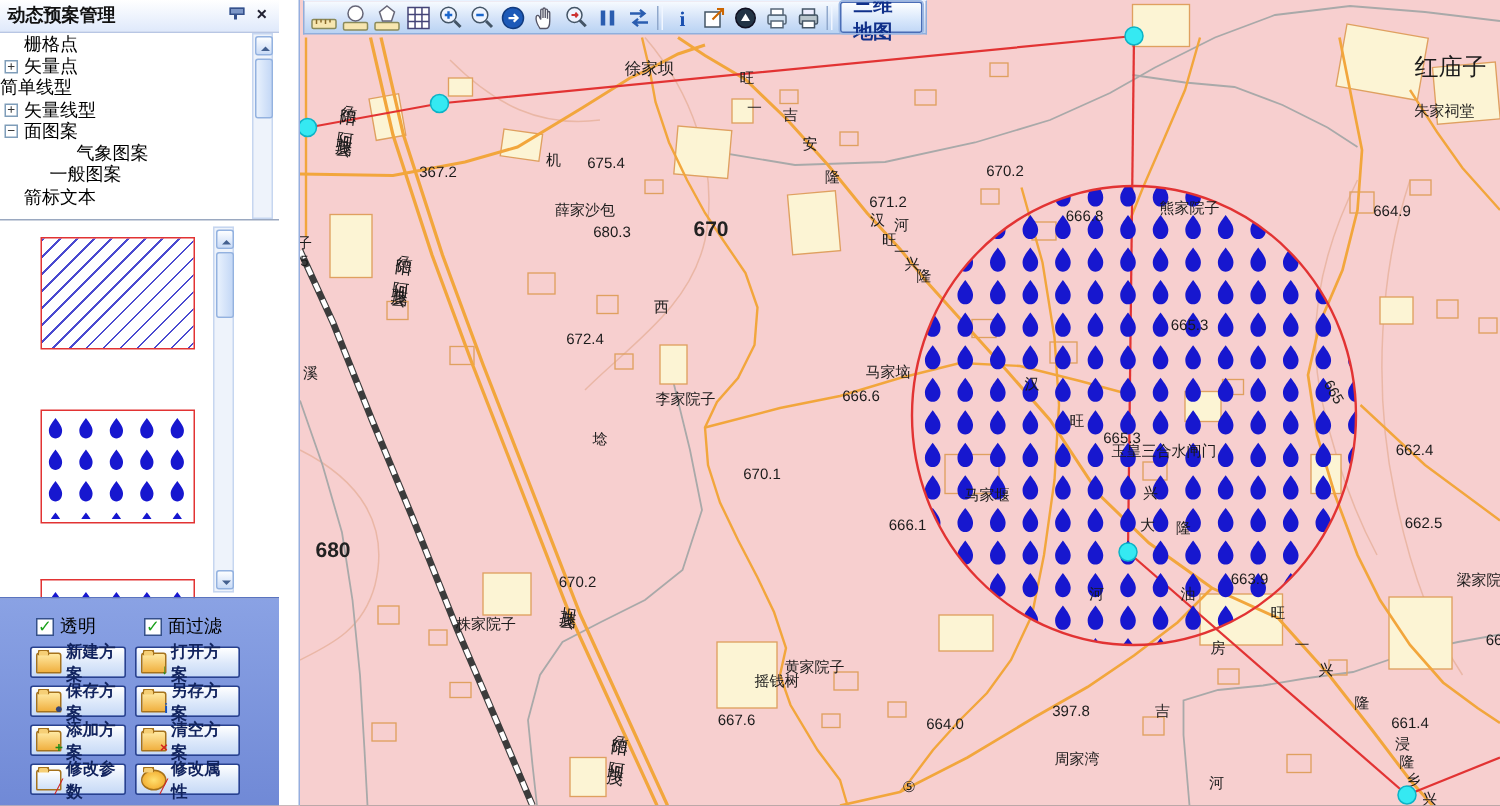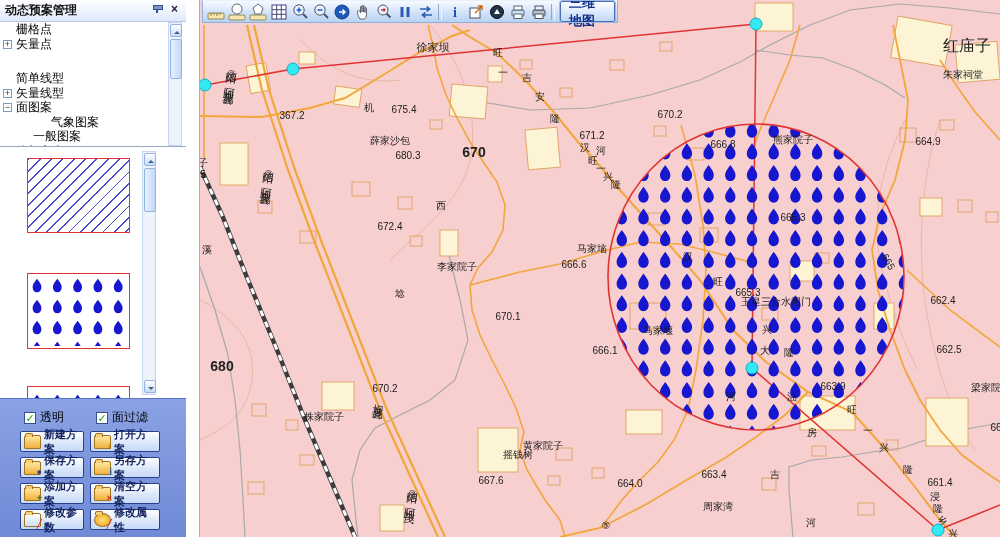--- a/index.html
+++ b/index.html
@@ -372,21 +372,21 @@
       <div class="map-label" style="left: 457px; top: 267px; transform: translate(-50%, -50%);">李家院子</div>
       <div class="map-label" style="left: 574px; top: 265px; transform: translate(-50%, -50%);">666.6</div>
       <div class="map-label" style="left: 592px; top: 249px; transform: translate(-50%, -50%);">马家垴</div>
       <div class="map-label" style="left: 508px; top: 317px; transform: translate(-50%, -50%);">670.1</div>
       <div class="map-label" style="left: 385px; top: 389px; transform: translate(-50%, -50%);">670.2</div>
       <div class="map-label" style="left: 324px; top: 417px; transform: translate(-50%, -50%);">株家院子</div>
       <div class="map-label" style="left: 543px; top: 446px; transform: translate(-50%, -50%);">黄家院子</div>
       <div class="map-label" style="left: 518px; top: 455px; transform: translate(-50%, -50%);">摇钱树</div>
       <div class="map-label" style="left: 491px; top: 481px; transform: translate(-50%, -50%);">667.6</div>
       <div class="map-label" style="left: 630px; top: 484px; transform: translate(-50%, -50%);">664.0</div>
-      <div class="map-label" style="left: 714px; top: 475px; transform: translate(-50%, -50%);">663.4</div>
+      <div class="map-label" style="left: 714px; top: 475px; transform: translate(-50%, -50%);">397.8</div>
       <div class="map-label" style="left: 718px; top: 507px; transform: translate(-50%, -50%);">周家湾</div>
       <div class="map-label" style="left: 606px; top: 526px; transform: translate(-50%, -50%);">⑤</div>
       <div class="map-label" style="left: 793px; top: 218px; transform: translate(-50%, -50%);">665.3</div>
       <div class="map-label" style="left: 748px; top: 293px; transform: translate(-50%, -50%);">665.3</div>
       <div class="map-label" style="left: 776px; top: 302px; transform: translate(-50%, -50%);">玉皇三合水闸门</div>
       <div class="map-label" style="left: 658px; top: 331px; transform: translate(-50%, -50%);">马家堰</div>
       <div class="map-label" style="left: 605px; top: 351px; transform: translate(-50%, -50%);">666.1</div>
       <div class="map-label" style="left: 688px; top: 257px; transform: translate(-50%, -50%);">汉</div>
       <div class="map-label" style="left: 718px; top: 282px; transform: translate(-50%, -50%);">旺</div>
       <div class="map-label" style="left: 767px; top: 330px; transform: translate(-50%, -50%);">兴</div>
@@ -527,21 +527,21 @@
   <div id="sidebar">
     <div id="panel-title">
       <span class="txt">动态预案管理</span>
       <span class="pin"></span>
       <span class="xclose">×</span>
     </div>
 
     <div id="tree">
         <div class="titem" style="padding-left: 16px;"><span>栅格点</span></div>
         <div class="titem" style="padding-left: 16px;"><span class="box" style="left: 3px;">+</span><span>矢量点</span></div>
-        <div class="titem" style="padding-left: 16px; margin-top: 20px;"><span>简单线型</span></div>
+        <div class="titem" style=""><span>简单线型</span></div>
         <div class="titem" style="padding-left: 16px;"><span class="box" style="left: 3px;">+</span><span>矢量线型</span></div>
         <div class="titem" style="padding-left: 16px;"><span class="box" style="left: 3px;">−</span><span>面图案</span></div>
         <div class="titem" style="padding-left: 51px;"><span>气象图案</span></div>
         <div class="titem" style="padding-left: 33px; font-family: Liberation Mono, monospace;"><span>一般图案</span></div>
         <div class="titem" style="padding-left: 16px;"><span>箭标文本</span></div>
       </div>
     <div class="sb" style="left:168px;top:22px;width:14px;height:124px;">
       <span class="sb-arrow up" style="top:1px;"></span>
       <span class="sb-thumb" style="top:16px;height:40px;"></span>
     </div>

